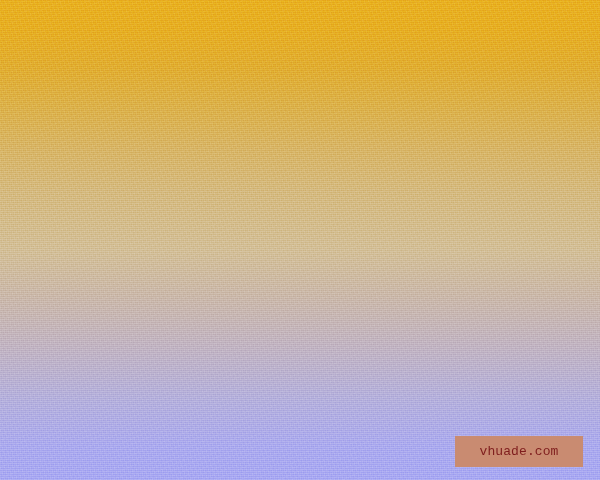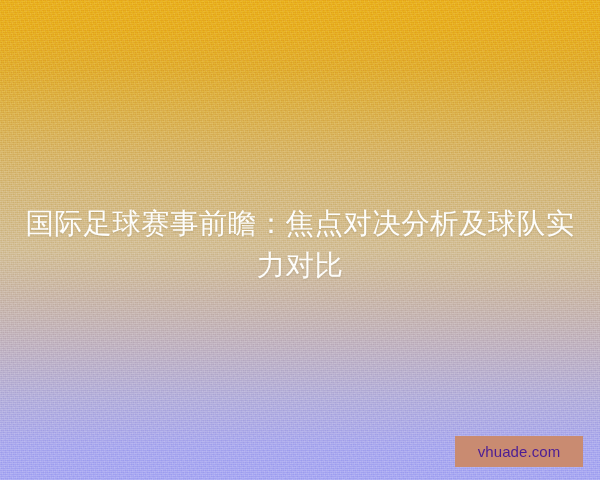--- a/index.html
+++ b/index.html
@@ -81,35 +81,34 @@
     left: 455px;
     top: 436px;
     width: 128px;
     height: 31px;
     background: #c98b71;
     display: flex;
     align-items: center;
     justify-content: center;
   }
   #watermark-badge .wm-text {
-    color: #4c1d95;
-    font-family: Liberation Sans, sans-serif;
-    font-size: 15px;
+    color: #7f1d1d;
+    font-family: Liberation Mono, monospace;
+    font-size: 13px;
     font-weight: 400;
     letter-spacing: 0.1px;
     line-height: 1;
   }
 </style>
 </head>
 <body>
 
 <div id="banner">
 
   <div id="grain"></div>
   <div id="grain2"></div>
 
-  <div id="title">国际足球赛事前瞻：焦点对决分析及球队实力对比</div>
 
   <div id="watermark-badge">
     <span class="wm-text">vhuade.com</span>
   </div>
 
 </div>
 
 </body></html>

